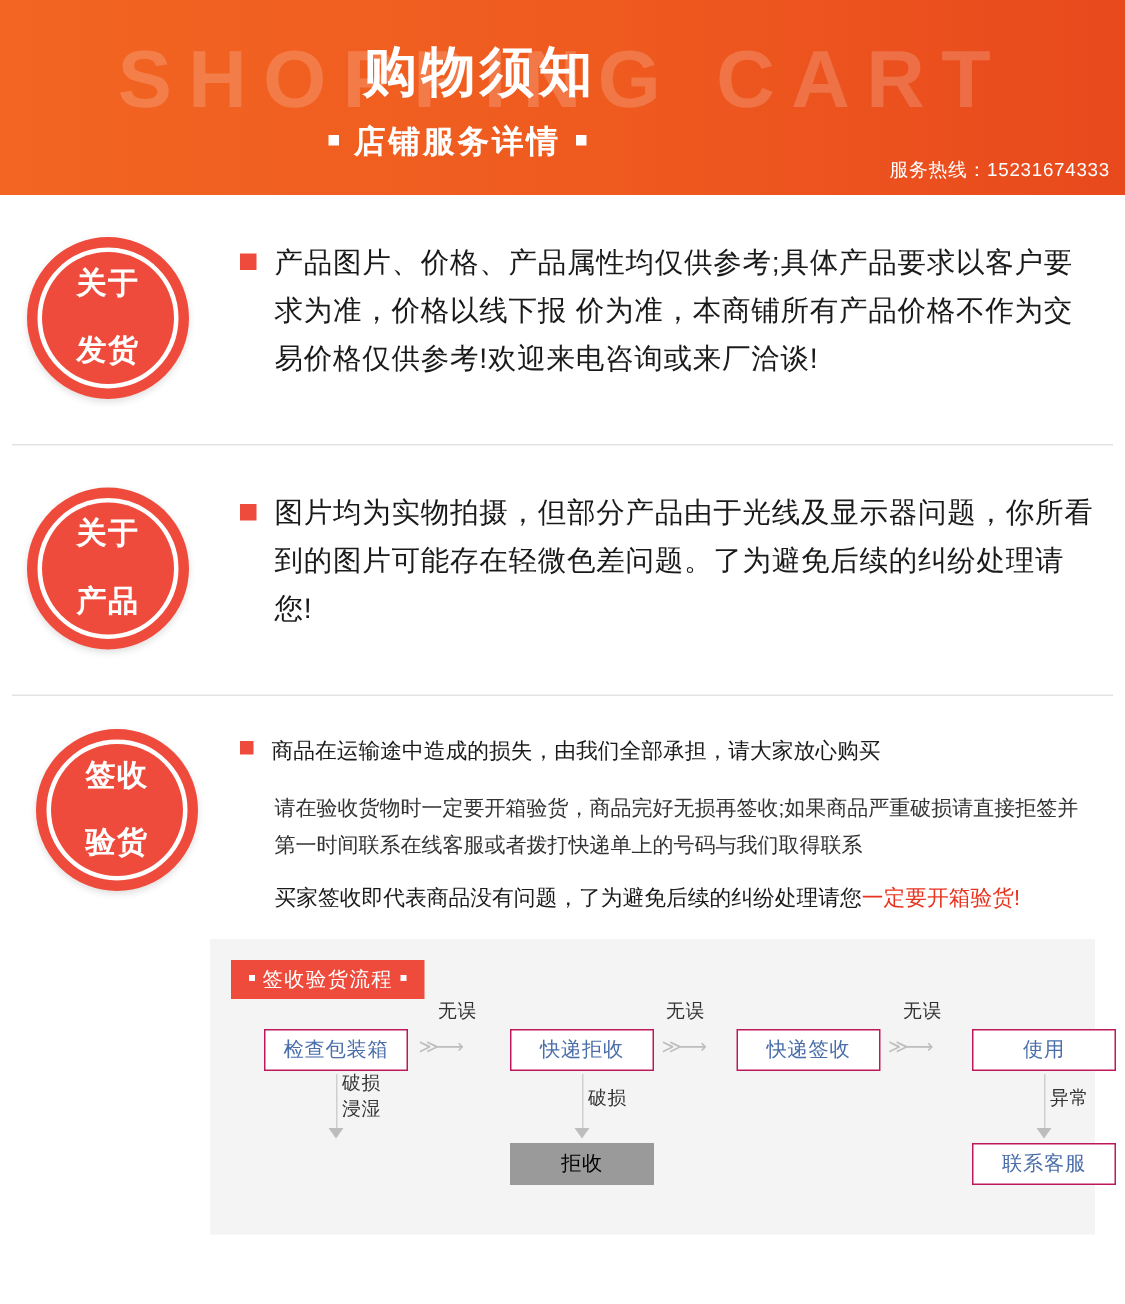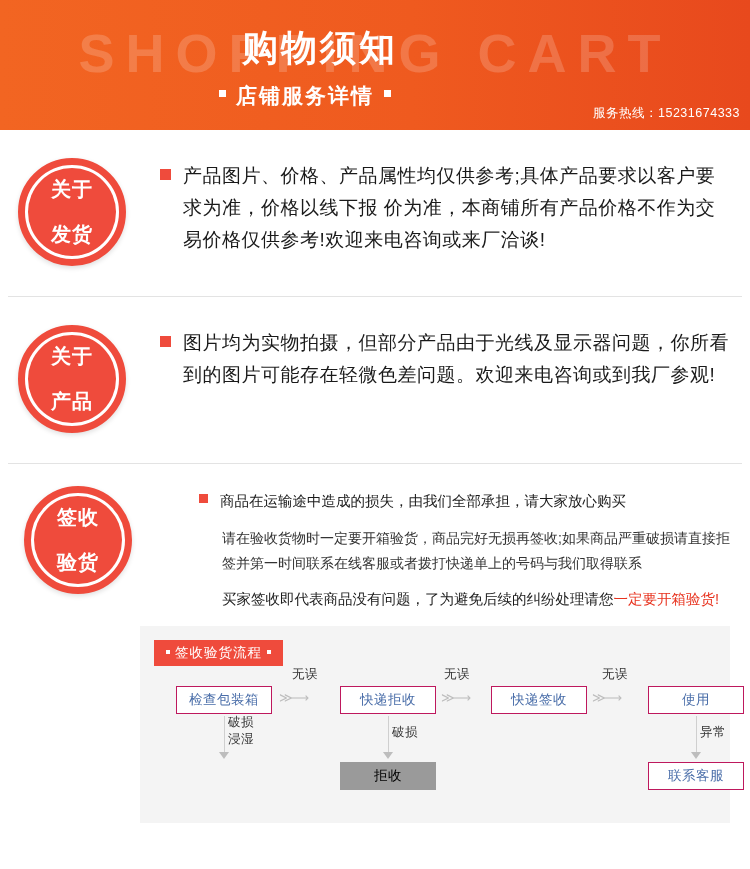--- a/index.html
+++ b/index.html
@@ -249,35 +249,35 @@
 <div class="section" style="height:166px;">
   <div class="badge two-line" style="top:28px; left:18px;">
     <div class="inner">
       <span>关于</span>
       <span>产品</span>
     </div>
   </div>
   <div class="bodyblock" style="padding-top:30px;">
     <div class="bullet-row">
       <div class="bullet"></div>
-      <div class="p-main">图片均为实物拍摄，但部分产品由于光线及显示器问题，你所看到的图片可能存在轻微色差问题。欢迎来电咨询或到我厂参观!</div>
+      <div class="p-main">图片均为实物拍摄，但部分产品由于光线及显示器问题，你所看到的图片可能存在轻微色差问题。了为避免后续的纠纷处理请您!</div>
     </div>
   </div>
 </div>
 <div class="divider"></div>
 
 <div class="section" style="height:360px;">
   <div class="badge two-line" style="top:22px; left:24px;">
     <div class="inner">
       <span>签收</span>
       <span>验货</span>
     </div>
   </div>
 
-  <div class="bodyblock" style="padding-top:24px;margin-left:39px;">
+  <div class="bodyblock" style="padding-top:24px;">
     <div class="bullet-row">
       <div class="bullet sm"></div>
       <div class="p-sm">商品在运输途中造成的损失，由我们全部承担，请大家放心购买</div>
     </div>
     <div class="p-sub" style="margin-top:12px; padding-left:23px;">请在验收货物时一定要开箱验货，商品完好无损再签收;如果商品严重破损请直接拒签并第一时间联系在线客服或者拨打快递单上的号码与我们取得联系</div>
     <div class="p-sm" style="margin-top:10px; padding-left:23px;">
       <span>买家签收即代表商品没有问题，了为避免后续的纠纷处理请您</span><span class="red">一定要开箱验货!</span>
     </div>
   </div>
 

